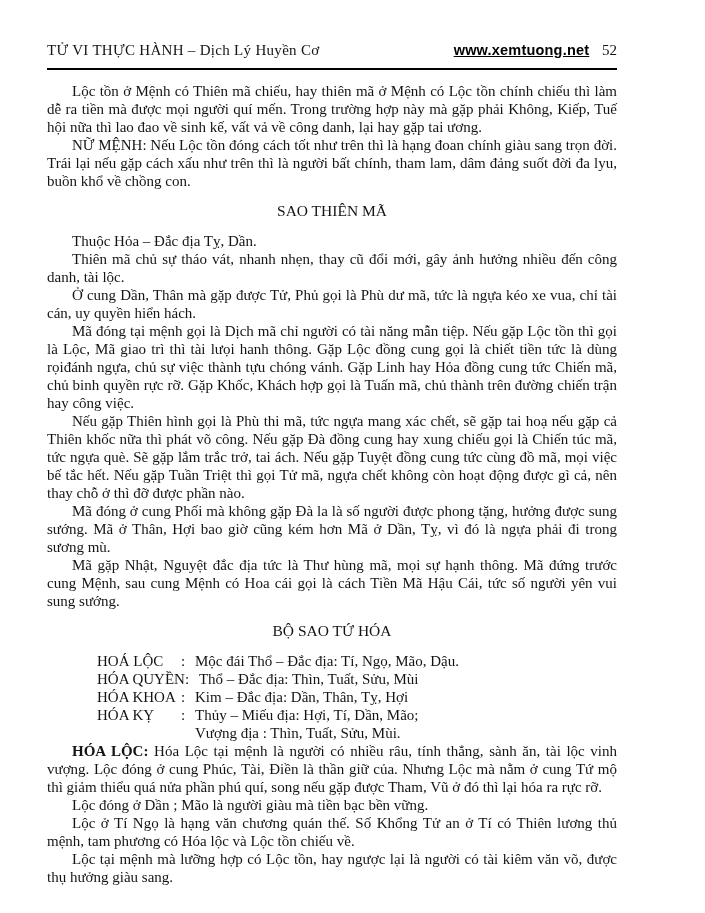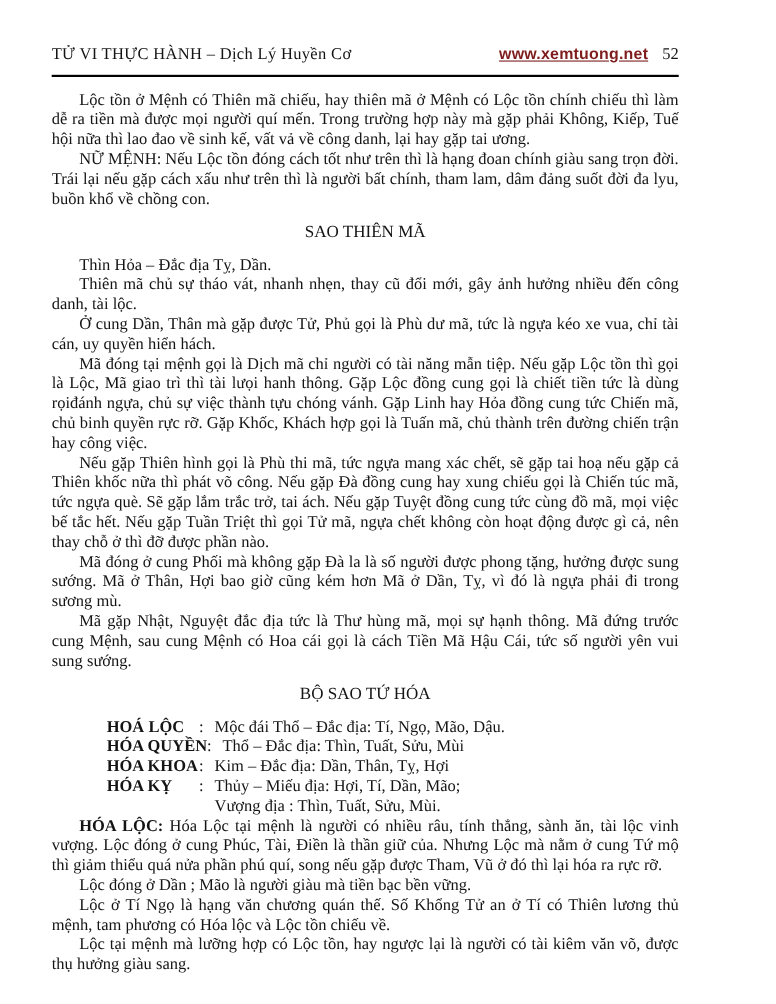--- a/index.html
+++ b/index.html
@@ -40,48 +40,48 @@
   }
   .sect {
     margin: 12px;
     font-size: 15.5px;
     font-weight: normal;
     text-align: center;
     line-height: 18px;
   }
   .tuhoa { margin-left: 50px; line-height: 18px; }
   .trow { display: flex; }
-  .tlabel { min-width: 84px; white-space: nowrap; font-weight: bold; }
+  .tlabel { min-width: 84px; white-space: nowrap; }
   .tcolon { min-width: 6px; }
   .tvalue { margin-left: 8px; white-space: nowrap; }
   .lead { font-weight: bold; }
 </style>
 </head>
 <body>
 
 <div class="page" style="color: rgb(20, 20, 20);">
 
   <div class="header">
     <span class="htitle">TỬ VI THỰC HÀNH – Dịch Lý Huyền Cơ</span>
     <span class="hright">
-      <a class="hlink" style="color: #7f1d1d;">www.xemtuong.net</a>
+      <a class="hlink" style="color: #000000;">www.xemtuong.net</a>
       <span class="hpage">52</span>
     </span>
   </div>
 
   <div class="rule"></div>
 
   <div class="body">
 
     <p>Lộc tồn ở Mệnh có Thiên mã chiếu, hay thiên mã ở Mệnh có Lộc tồn chính chiếu thì làm dễ ra tiền mà được mọi người quí mến. Trong trường hợp này mà gặp phải Không, Kiếp, Tuế hội nữa thì lao đao về sinh kế, vất vả về công danh, lại hay gặp tai ương.</p>
     <p>NỮ MỆNH: Nếu Lộc tồn đóng cách tốt như trên thì là hạng đoan chính giàu sang trọn đời. Trái lại nếu gặp cách xấu như trên thì là người bất chính, tham lam, dâm đảng suốt đời đa lyu, buồn khổ về chồng con.</p>
 
     <h2 class="sect">SAO THIÊN MÃ</h2>
 
-    <p>Thìn Hỏa – Đắc địa Tỵ, Dần.</p>
+    <p>Thuộc Hỏa – Đắc địa Tỵ, Dần.</p>
     <p>Thiên mã chủ sự tháo vát, nhanh nhẹn, thay cũ đổi mới, gây ảnh hưởng nhiều đến công danh, tài lộc.</p>
     <p>Ở cung Dần, Thân mà gặp được Tử, Phủ gọi là Phù dư mã, tức là ngựa kéo xe vua, chỉ tài cán, uy quyền hiển hách.</p>
     <p>Mã đóng tại mệnh gọi là Dịch mã chỉ người có tài năng mẫn tiệp. Nếu gặp Lộc tồn thì gọi là Lộc, Mã giao trì thì tài lưọi hanh thông. Gặp Lộc đồng cung gọi là chiết tiền tức là dùng rọiđánh ngựa, chủ sự việc thành tựu chóng vánh. Gặp Linh hay Hỏa đồng cung tức Chiến mã, chủ binh quyền rực rỡ. Gặp Khốc, Khách hợp gọi là Tuấn mã, chủ thành trên đường chiến trận hay công việc.</p>
     <p>Nếu gặp Thiên hình gọi là Phù thi mã, tức ngựa mang xác chết, sẽ gặp tai hoạ nếu gặp cả Thiên khốc nữa thì phát võ công. Nếu gặp Đà đồng cung hay xung chiếu gọi là Chiến túc mã, tức ngựa què. Sẽ gặp lắm trắc trở, tai ách. Nếu gặp Tuyệt đồng cung tức cùng đồ mã, mọi việc bế tắc hết. Nếu gặp Tuần Triệt thì gọi Tử mã, ngựa chết không còn hoạt động được gì cả, nên thay chỗ ở thì đỡ được phần nào.</p>
     <p>Mã đóng ở cung Phối mà không gặp Đà la là số người được phong tặng, hưởng được sung sướng. Mã ở Thân, Hợi bao giờ cũng kém hơn Mã ở Dần, Tỵ, vì đó là ngựa phải đi trong sương mù.</p>
     <p>Mã gặp Nhật, Nguyệt đắc địa tức là Thư hùng mã, mọi sự hạnh thông. Mã đứng trước cung Mệnh, sau cung Mệnh có Hoa cái gọi là cách Tiền Mã Hậu Cái, tức số người yên vui sung sướng.</p>
 
     <h2 class="sect">BỘ SAO TỨ HÓA</h2>
 
     <div class="tuhoa">

